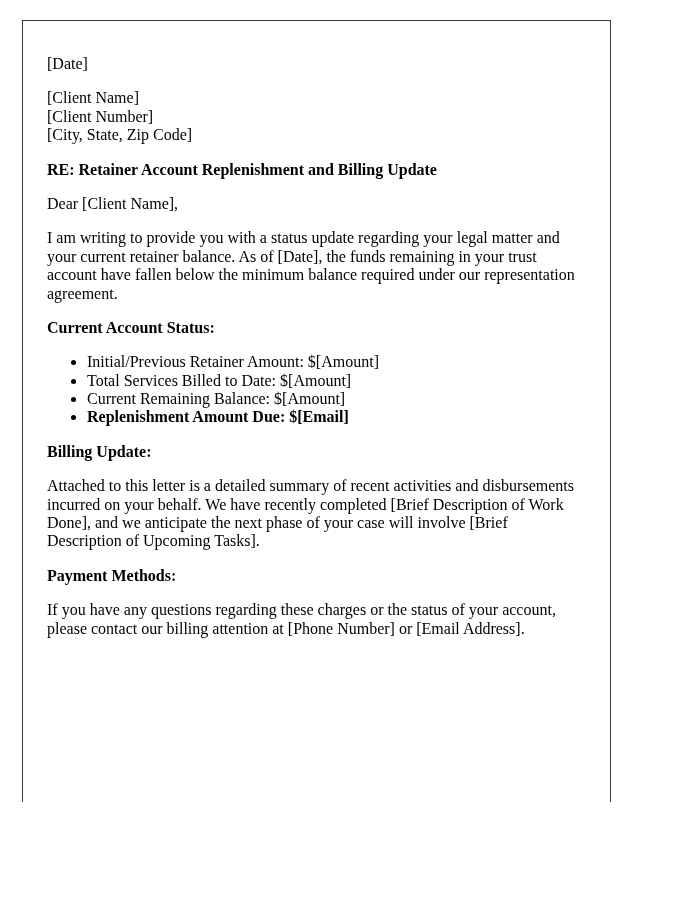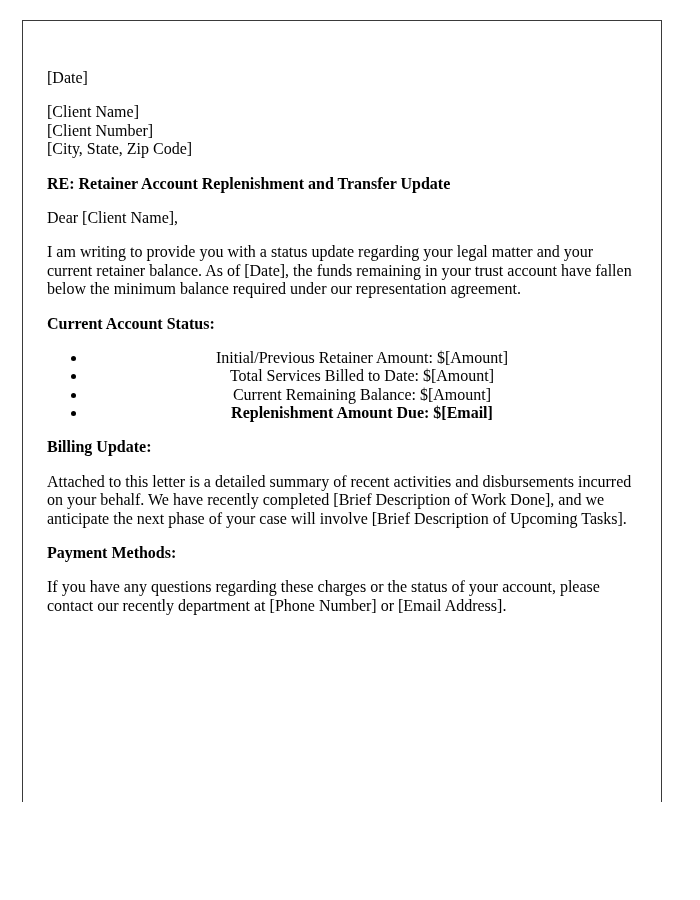--- a/index.html
+++ b/index.html
@@ -12,60 +12,59 @@
     height: 900px;
     overflow: hidden;
     font-family: "Liberation Serif", "DejaVu Serif", serif;
     font-size: 16px;
     line-height: 1.15;
     color: #000000;
   }
   .letter-page {
     box-sizing: border-box;
     margin: 20px 0 0 22px;
-    width: 640px;
+    width: 589px;
     height: 782px;
     border: 1px solid #3a3a3a;
     border-bottom: none;
-    padding: 32px 24px;
+    padding: 18px 24px;
     overflow: hidden;
     background: #ffffff;
   }
   .letter-page p {
     margin: 16px 0;
   }
   .bold {
     font-weight: bold;
   }
   .addr-line {
     display: block;
   }
   ul.status-list {
     margin: 8px 0;
     padding-left: 40px;
-    text-align: center;
   }
   ul.status-list li {
     list-style-type: disc;
   }
 </style>
 </head>
 <body>
 
 <div class="letter-page">
 
   <p>[Date]</p>
 
   <p>
     <span class="addr-line">[Client Name]</span>
     <span class="addr-line">[Client Number]</span>
     <span class="addr-line">[City, State, Zip Code]</span>
   </p>
 
-  <p class="bold">RE: Retainer Account Replenishment and Transfer Update</p>
+  <p class="bold">RE: Retainer Account Replenishment and Billing Update</p>
 
   <p>Dear [Client Name],</p>
 
   <p>I am writing to provide you with a status update regarding your legal matter and your current retainer balance. As of [Date], the funds remaining in your trust account have fallen below the minimum balance required under our representation agreement.</p>
 
   <p class="bold">Current Account Status:</p>
 
   <ul class="status-list">
     <li>Initial/Previous Retainer Amount: $[Amount]</li>
     <li>Total Services Billed to Date: $[Amount]</li>
@@ -74,16 +73,16 @@
   </ul>
 
 
   <p class="bold">Billing Update:</p>
 
   <p>Attached to this letter is a detailed summary of recent activities and disbursements incurred on your behalf. We have recently completed [Brief Description of Work Done], and we anticipate the next phase of your case will involve [Brief Description of Upcoming Tasks].</p>
 
   <p class="bold">Payment Methods:</p>
 
 
-  <p>If you have any questions regarding these charges or the status of your account, please contact our recently department at [Phone Number] or [Email Address].</p>
+  <p>If you have any questions regarding these charges or the status of your account, please contact our billing attention at [Phone Number] or [Email Address].</p>
 
 
 </div>
 
 </body></html>

